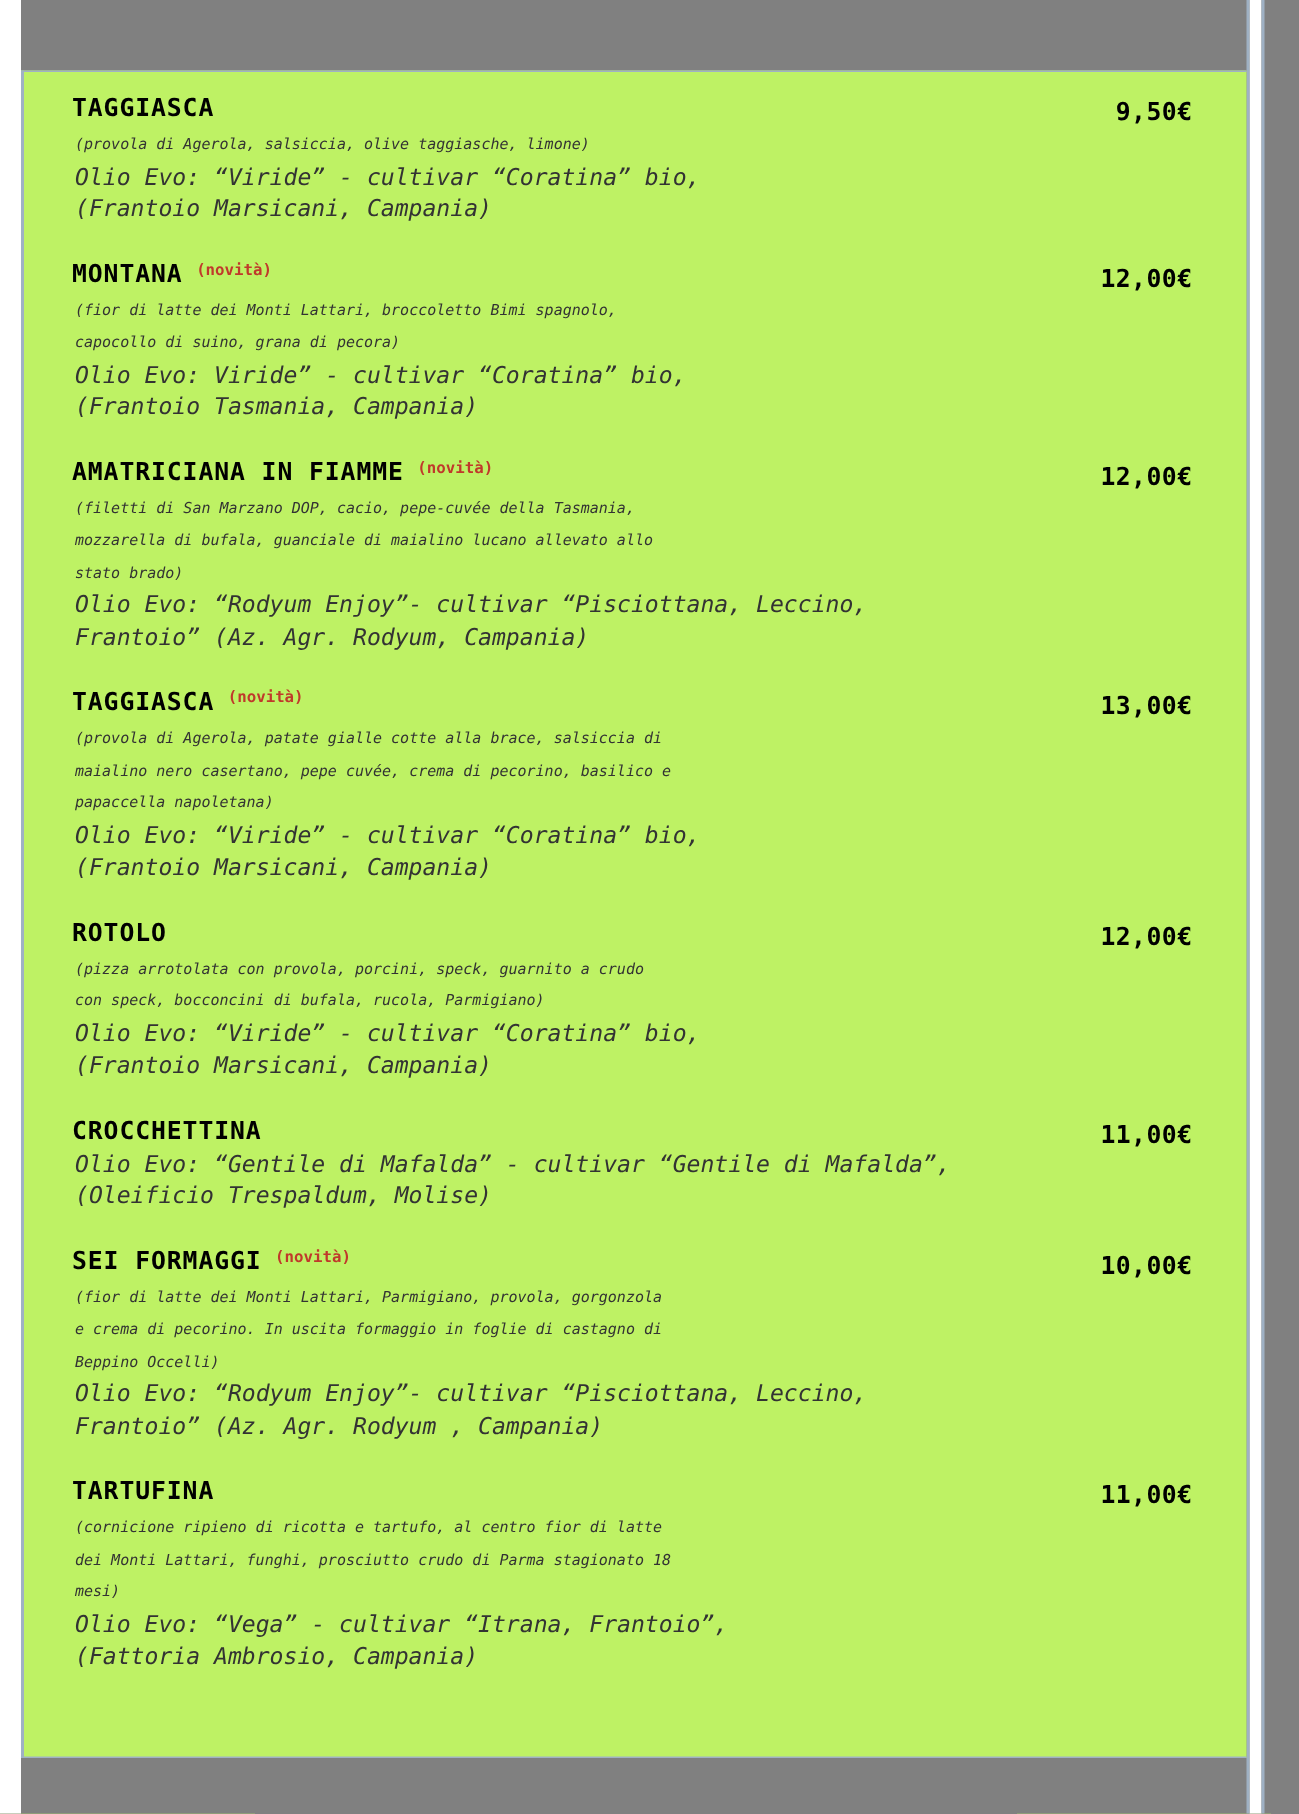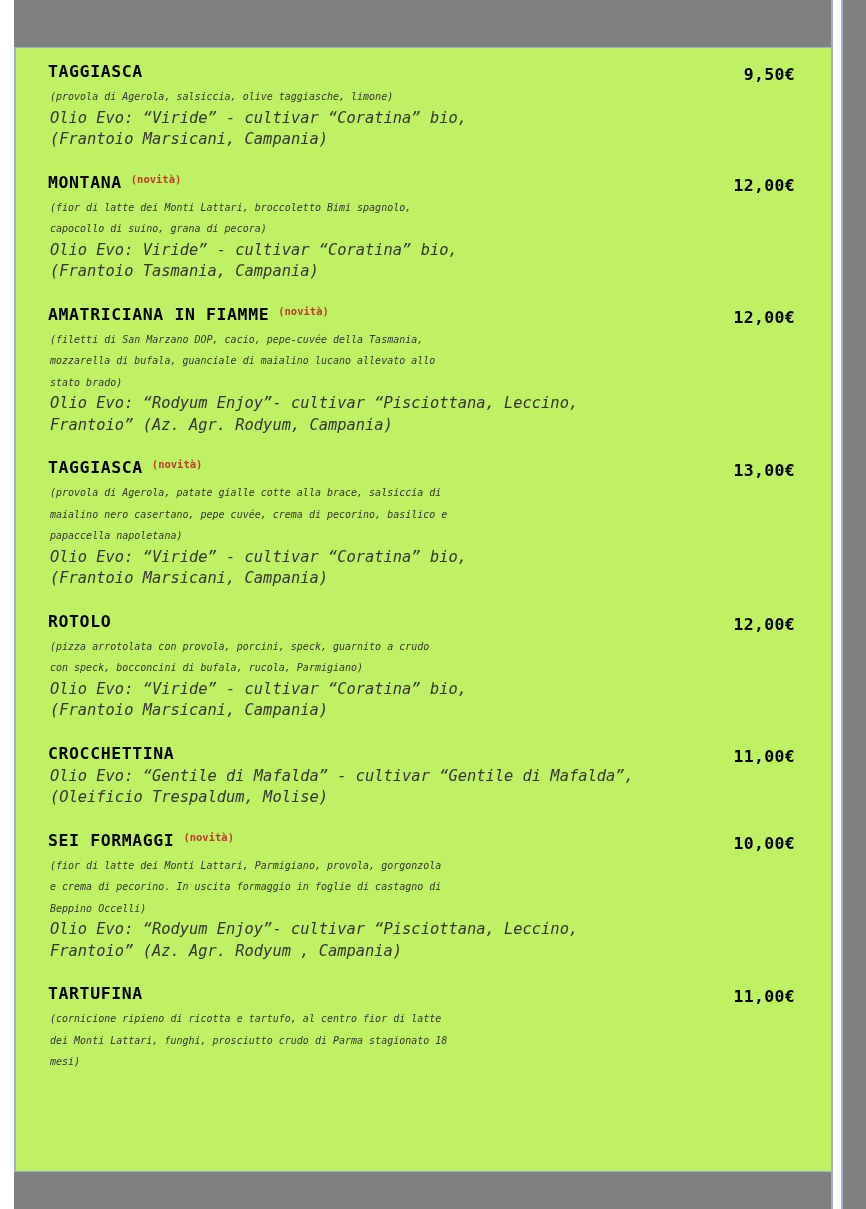--- a/index.html
+++ b/index.html
@@ -234,17 +234,19 @@
 Frantoio” (Az. Agr. Rodyum , Campania)</div>
         </div>
         <div class="menu-item">
           <div class="item-head">
             <span class="item-name">TARTUFINA</span>
             <span class="item-price">11,00€</span>
           </div>
           <div class="item-desc">(cornicione ripieno di ricotta e tartufo, al centro fior di latte
 dei Monti Lattari, funghi, prosciutto crudo di Parma stagionato 18
 mesi)</div>
+          <div class="item-oil">Olio Evo: “Vega” - cultivar “Itrana, Frantoio”,
+(Fattoria Ambrosio, Campania)</div>
         </div>
       </div>
   </div>
 
 </div>
 
 </body></html>

